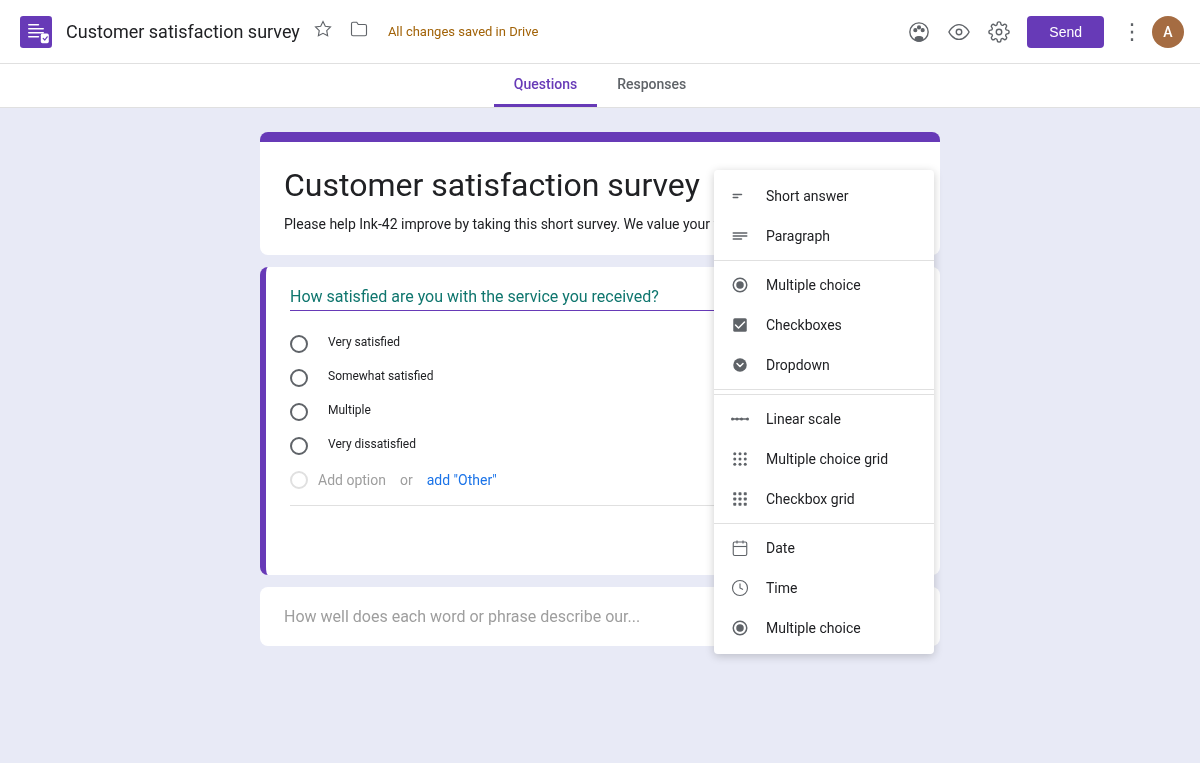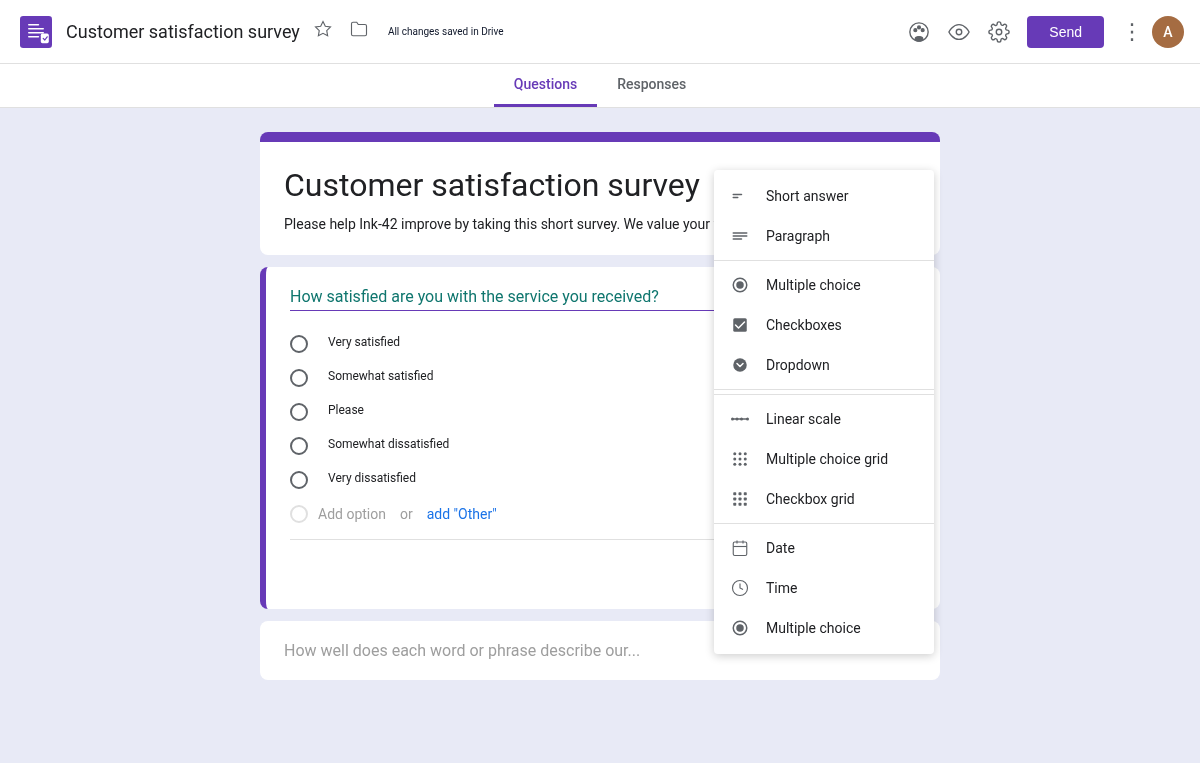--- a/index.html
+++ b/index.html
@@ -60,22 +60,22 @@
       color: #fff;
       border: none;
       border-radius: 4px;
       padding: 8px 22px;
       font-size: 14px;
       font-weight: 500;
       cursor: pointer;
       margin: 0 8px;
     }
     .saved-text {
-      font-size: 10px;
-      color: #0f172a;
+      font-size: 13px;
+      color: #a16207;
       margin-left: 6px;
     }
     .star-btn, .folder-btn {
       background: none;
       border: none;
       cursor: pointer;
       color: #5f6368;
       font-size: 18px;
       padding: 4px;
     }
@@ -343,25 +343,21 @@
     <div class="option-row">
       <div class="radio-circle"></div>
       <span>Very satisfied</span>
     </div>
     <div class="option-row">
       <div class="radio-circle"></div>
       <span>Somewhat satisfied</span>
     </div>
     <div class="option-row">
       <div class="radio-circle"></div>
-      <span>Please</span>
-    </div>
-    <div class="option-row">
-      <div class="radio-circle"></div>
-      <span>Somewhat dissatisfied</span>
+      <span>Multiple</span>
     </div>
     <div class="option-row">
       <div class="radio-circle"></div>
       <span>Very dissatisfied</span>
     </div>
 
     <div class="add-option-row">
       <div class="radio-circle" style="border-color:#e0e0e0"></div>
       <span class="add-option-text">Add option</span>
       <span class="add-option-text" style="margin: 0 4px;">or</span>

